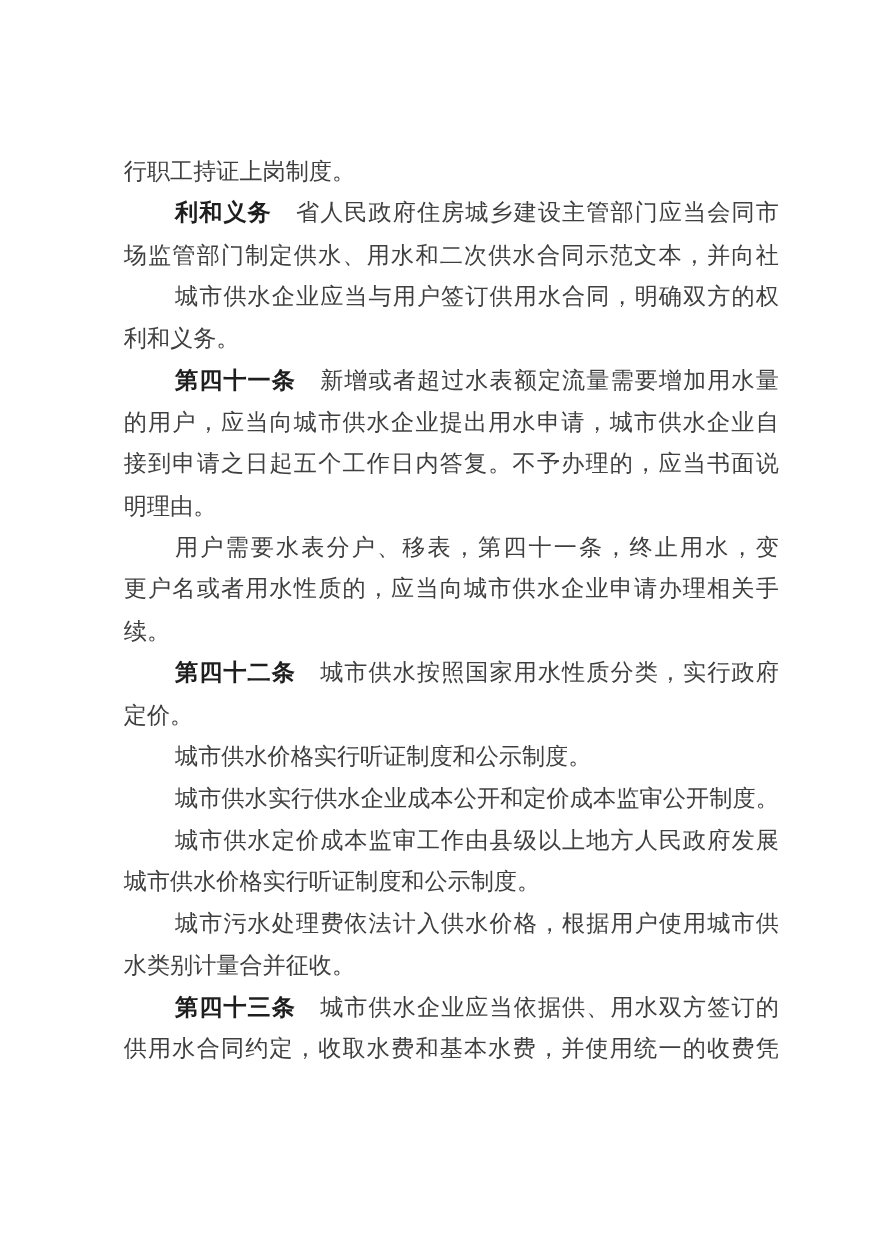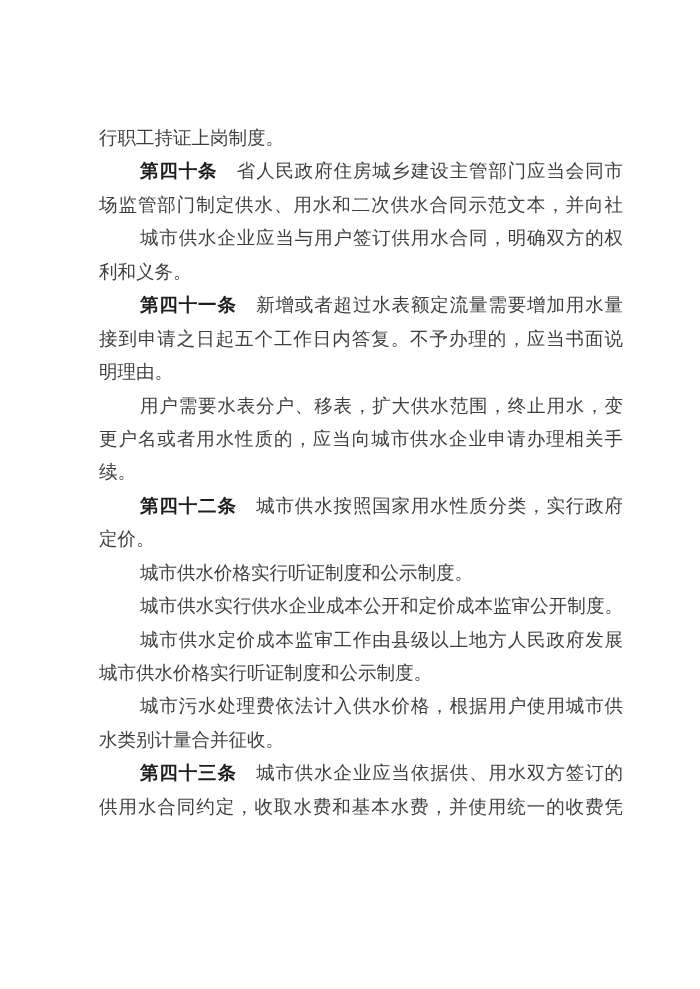--- a/index.html
+++ b/index.html
@@ -46,28 +46,29 @@
     font-weight: 700;
     color: var(--heading-color);
   }
 </style>
 </head>
 <body>
 
 <div class="page">
   <div class="text-block" id="text-block">
       <div class="line"><span class="line-text">行职工持证上岗制度。</span></div>
-      <div class="line indent fill"><span class="article-num">第四十条</span><span class="line-text">　省人民政府住房城乡建设主管部门应当会同市</span></div>
+      <div class="line indent fill"><span class="article-num">利和义务</span><span class="line-text">　省人民政府住房城乡建设主管部门应当会同市</span></div>
       <div class="line fill"><span class="line-text">场监管部门制定供水、用水和二次供水合同示范文本，并向社</span></div>
       <div class="line indent fill"><span class="line-text">城市供水企业应当与用户签订供用水合同，明确双方的权</span></div>
       <div class="line"><span class="line-text">利和义务。</span></div>
       <div class="line indent fill"><span class="article-num">第四十一条</span><span class="line-text">　新增或者超过水表额定流量需要增加用水量</span></div>
+      <div class="line fill"><span class="line-text">的用户，应当向城市供水企业提出用水申请，城市供水企业自</span></div>
       <div class="line fill"><span class="line-text">接到申请之日起五个工作日内答复。不予办理的，应当书面说</span></div>
       <div class="line"><span class="line-text">明理由。</span></div>
-      <div class="line indent fill"><span class="line-text">用户需要水表分户、移表，扩大供水范围，终止用水，变</span></div>
+      <div class="line indent fill"><span class="line-text">用户需要水表分户、移表，第四十一条，终止用水，变</span></div>
       <div class="line fill"><span class="line-text">更户名或者用水性质的，应当向城市供水企业申请办理相关手</span></div>
       <div class="line"><span class="line-text">续。</span></div>
       <div class="line indent fill"><span class="article-num">第四十二条</span><span class="line-text">　城市供水按照国家用水性质分类，实行政府</span></div>
       <div class="line"><span class="line-text">定价。</span></div>
       <div class="line indent"><span class="line-text">城市供水价格实行听证制度和公示制度。</span></div>
       <div class="line indent fill"><span class="line-text">城市供水实行供水企业成本公开和定价成本监审公开制度。</span></div>
       <div class="line indent fill"><span class="line-text">城市供水定价成本监审工作由县级以上地方人民政府发展</span></div>
       <div class="line"><span class="line-text">城市供水价格实行听证制度和公示制度。</span></div>
       <div class="line indent fill"><span class="line-text">城市污水处理费依法计入供水价格，根据用户使用城市供</span></div>
       <div class="line"><span class="line-text">水类别计量合并征收。</span></div>

